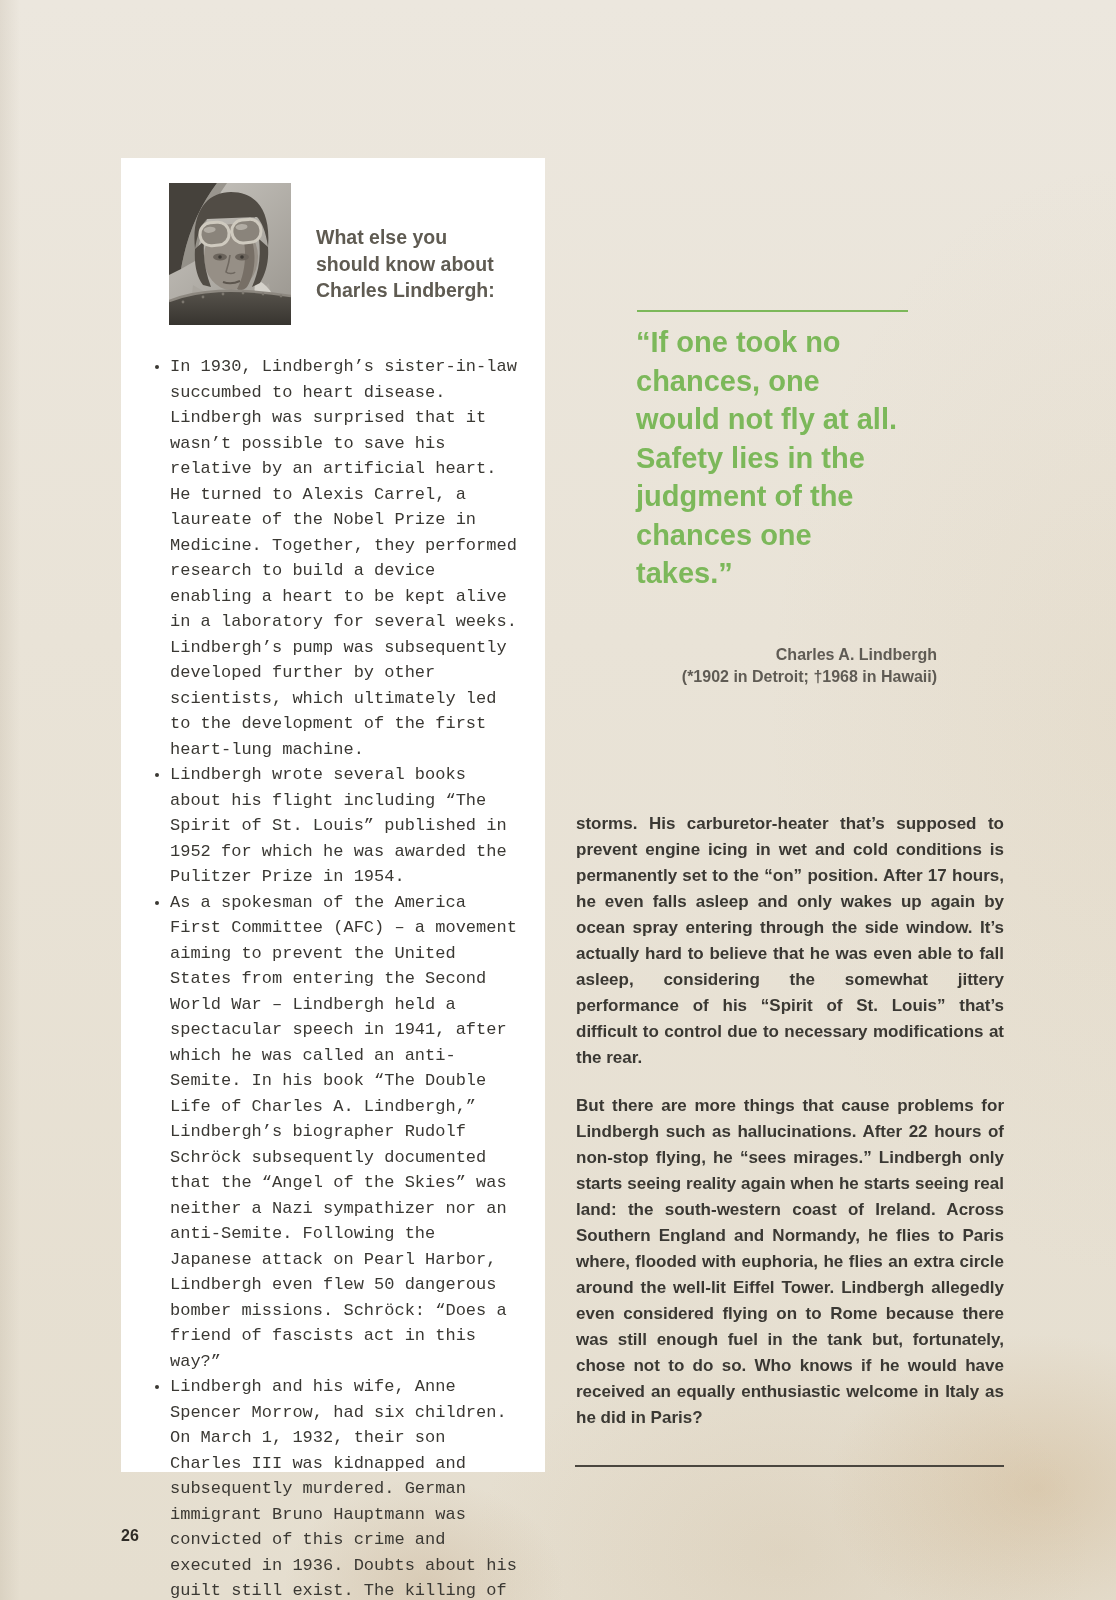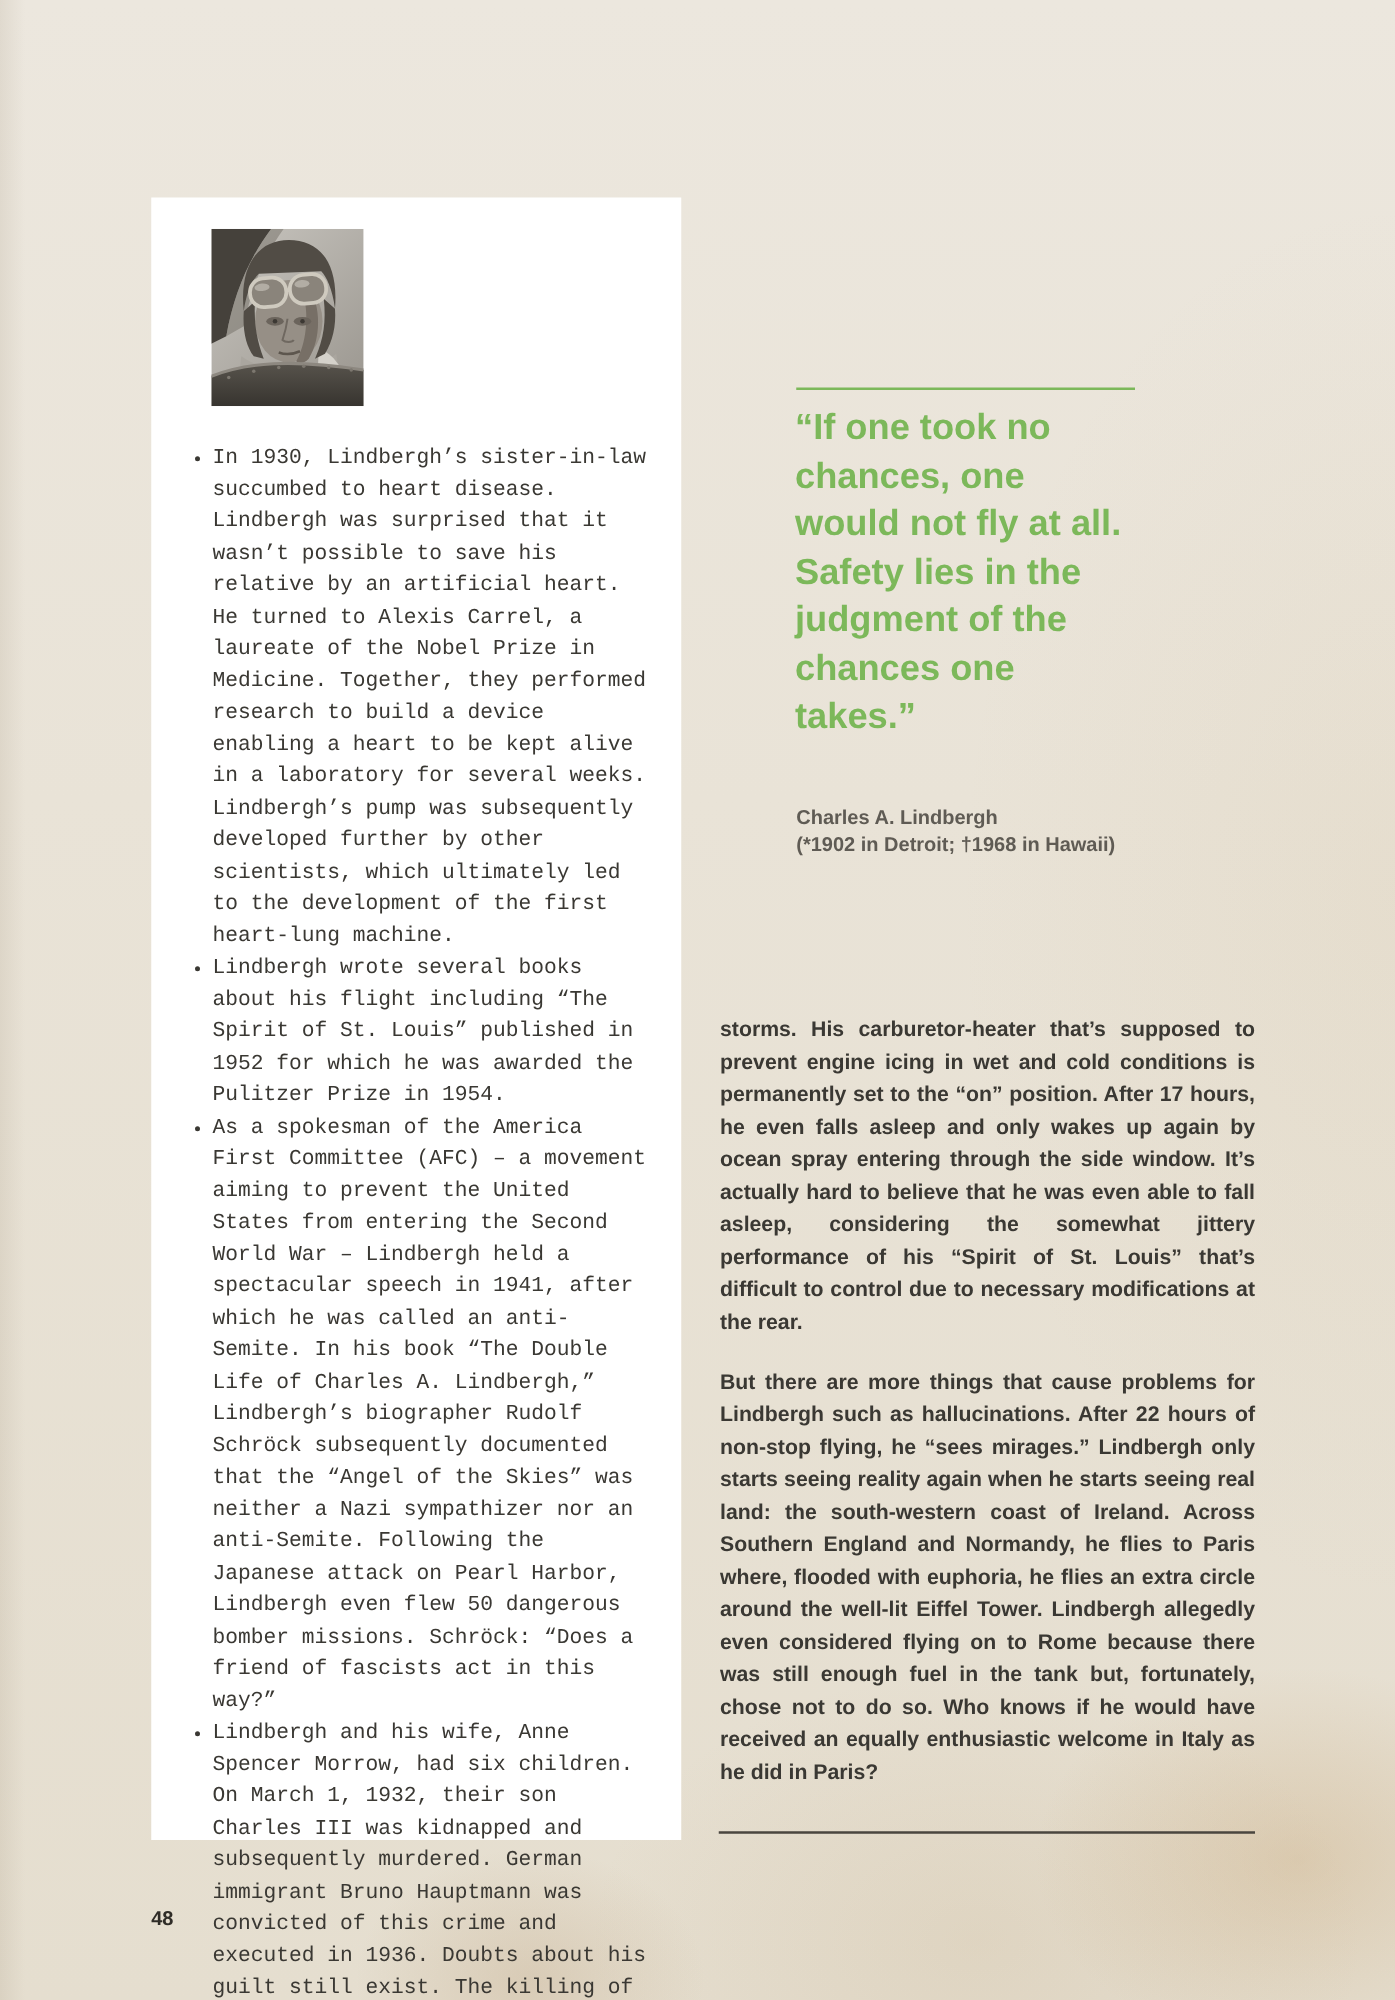--- a/index.html
+++ b/index.html
@@ -50,20 +50,21 @@
   }
   .pull-quote {
     position:absolute; left:636px; top:323px; width:272px;
     font-size:29px; line-height:38.5px; font-weight:bold;
     color:#7cb85a;
   }
   .attribution {
     position:absolute; left:637px; top:644px; width:300px;
     font-size:16px; line-height:21.5px; font-weight:bold;
     color:#5f5b54;
+    text-align:right;
   }
 
   .article {
     position:absolute; left:576px; top:811px; width:428px;
     font-size:17px; line-height:26px; color:#3a3833;
     text-align:justify;
     font-weight:bold;
   }
   .article p + p { margin-top:22px; }
   .article-rule {
@@ -133,20 +134,21 @@
           <circle cx="14" cy="119" r="1.4"></circle>
             <circle cx="34" cy="114" r="1.4"></circle>
           <circle cx="54" cy="111" r="1.4"></circle>
             <circle cx="74" cy="110" r="1.4"></circle>
           <circle cx="94" cy="111" r="1.4"></circle>
             <circle cx="112" cy="113" r="1.4"></circle>
         </g>
       </svg>
     </div>
 
+    <h2 class="info-heading">What else you should know about Charles Lindbergh:</h2>
 
     <ul class="bullets">
       <li>In 1930, Lindbergh’s sister-in-law succumbed to heart disease. Lindbergh was surprised that it wasn’t possible to save his relative by an artificial heart. He turned to Alexis Carrel, a laureate of the Nobel Prize in Medicine. Together, they performed research to build a device enabling a heart to be kept alive in a laboratory for several weeks. Lindbergh’s pump was subsequently developed further by other scientists, which ultimately led to the development of the first heart-lung machine.</li>
       <li>Lindbergh wrote several books about his flight including “The Spirit of St. Louis” published in 1952 for which he was awarded the Pulitzer Prize in 1954.</li>
       <li>As a spokesman of the America First Committee (AFC) – a movement aiming to prevent the United States from entering the Second World War – Lindbergh held a spectacular speech in 1941, after which he was called an anti-Semite. In his book “The Double Life of Charles A. Lindbergh,” Lindbergh’s biographer Rudolf Schröck subsequently documented that the “Angel of the Skies” was neither a Nazi sympathizer nor an anti-Semite. Following the Japanese attack on Pearl Harbor, Lindbergh even flew 50 dangerous bomber missions. Schröck: “Does a friend of fascists act in this way?”</li>
       <li>Lindbergh and his wife, Anne Spencer Morrow, had six children. On March 1, 1932, their son Charles III was kidnapped and subsequently murdered. German immigrant Bruno Hauptmann was convicted of this crime and executed in 1936. Doubts about his guilt still exist. The killing of the Lindbergh baby in spite of the payment of ransom inspired Agatha Christie to write her novel “Murder on the Orient Express” that was published in 1934.</li>
     </ul>
   </div>
 
   <div class="quote-rule"></div>
@@ -155,14 +157,14 @@
     <div>Charles A. Lindbergh</div>
     <div>(*1902 in Detroit; †1968 in Hawaii)</div>
   </div>
 
   <div class="article">
     <p>storms. His carburetor-heater that’s supposed to prevent engine icing in wet and cold conditions is permanently set to the “on” position. After 17 hours, he even falls asleep and only wakes up again by ocean spray entering through the side window. It’s actually hard to believe that he was even able to fall asleep, considering the somewhat jittery performance of his “Spirit of St. Louis” that’s difficult to control due to necessary modifications at the rear.</p>
     <p>But there are more things that cause problems for Lindbergh such as hallucinations. After 22 hours of non-stop flying, he “sees mirages.” Lindbergh only starts seeing reality again when he starts seeing real land: the south-western coast of Ireland. Across Southern England and Normandy, he flies to Paris where, flooded with euphoria, he flies an extra circle around the well-lit Eiffel Tower. Lindbergh allegedly even considered flying on to Rome because there was still enough fuel in the tank but, fortunately, chose not to do so. Who knows if he would have received an equally enthusiastic welcome in Italy as he did in Paris?</p>
   </div>
   <div class="article-rule"></div>
 
-  <div class="page-number">48</div>
+  <div class="page-number">26</div>
 </div>
 
 </body></html>

